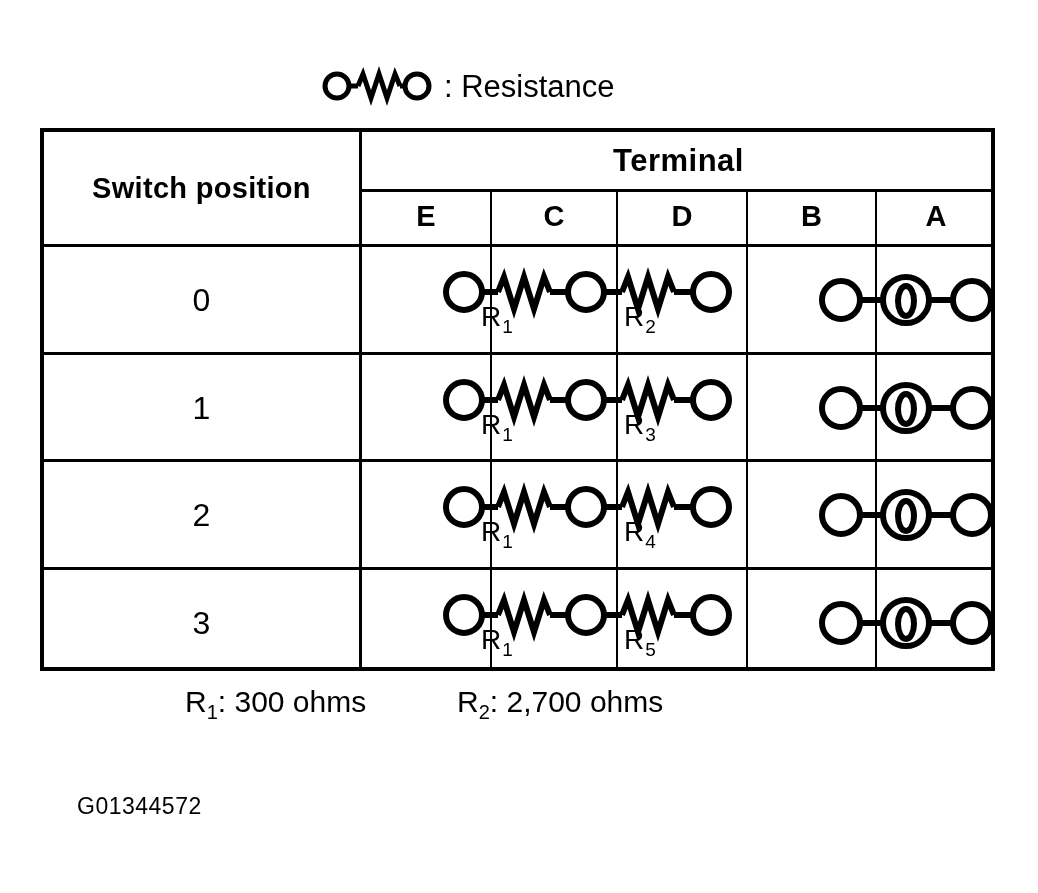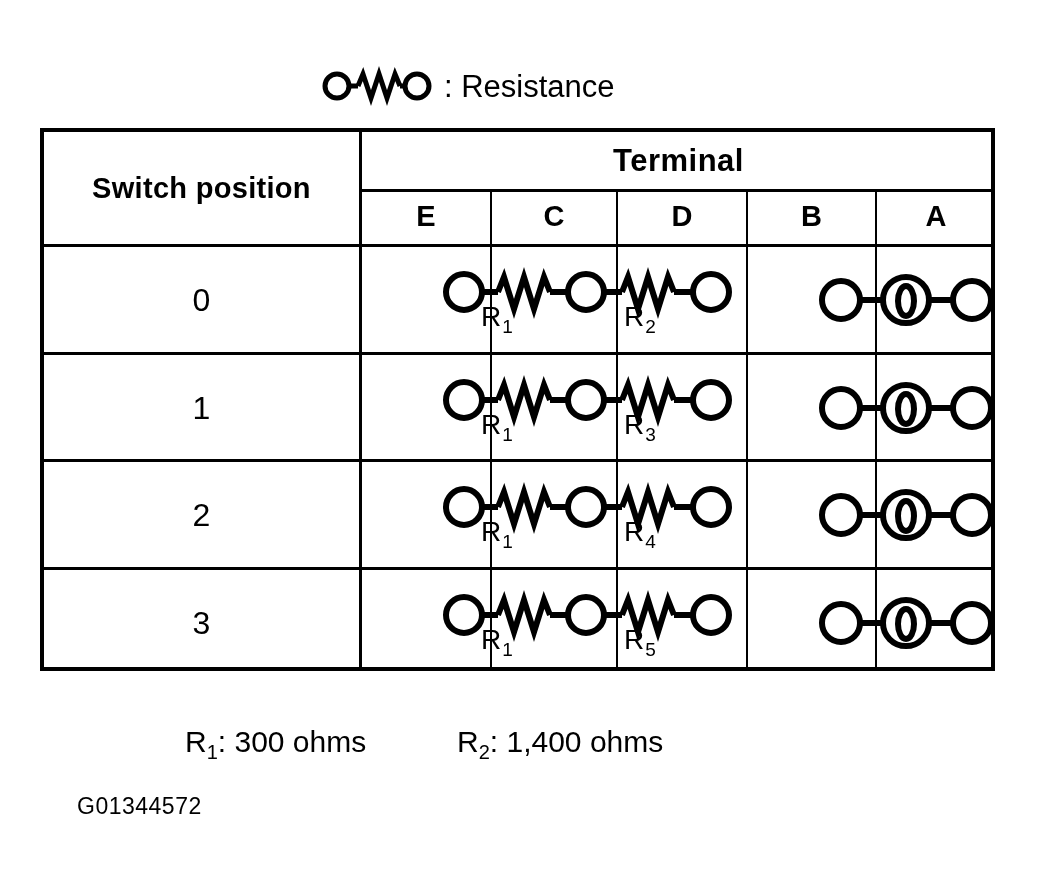--- a/index.html
+++ b/index.html
@@ -200,21 +200,21 @@
     font-size: 30px;
     white-space: nowrap;
   }
   .ohm-item { display: inline-block; }
   .ohm-item sub {
     font-size: 20px;
     vertical-align: baseline;
     position: relative;
     top: 7px;
   }
-  .ohm-line .c1 { width: 272px; margin-top: 40px; }
+  .ohm-line .c1 { width: 272px; }
   .ohm-line .c2 { width: 288px; }
   .ohm-line .c3 { width: 260px; }
 
   #figure-id {
     position: absolute;
     left: 38px;
     top: 793px;
     font-size: 23px;
     letter-spacing: 0.5px;
     margin-left: 39px;
@@ -376,19 +376,19 @@
       <span class="res-label l1"><span>R</span><sub>1</sub></span>
       <span class="res-label l2"><span>R</span><sub>5</sub></span>
     </div>
   </div>
 
 </div>
 
 <div id="ohm-notes">
   <div class="ohm-line">
     <span class="ohm-item c1"><span>R</span><sub>1</sub><span>: 300 ohms</span></span>
-    <span class="ohm-item c2"><span>R</span><sub>2</sub><span>: 1,400 ohms</span></span>
+    <span class="ohm-item c2"><span>R</span><sub>2</sub><span>: 2,700 ohms</span></span>
   </div>
   <div class="ohm-line">
   </div>
 </div>
 
 <div id="figure-id">G01344572</div>
 
 </body></html>

